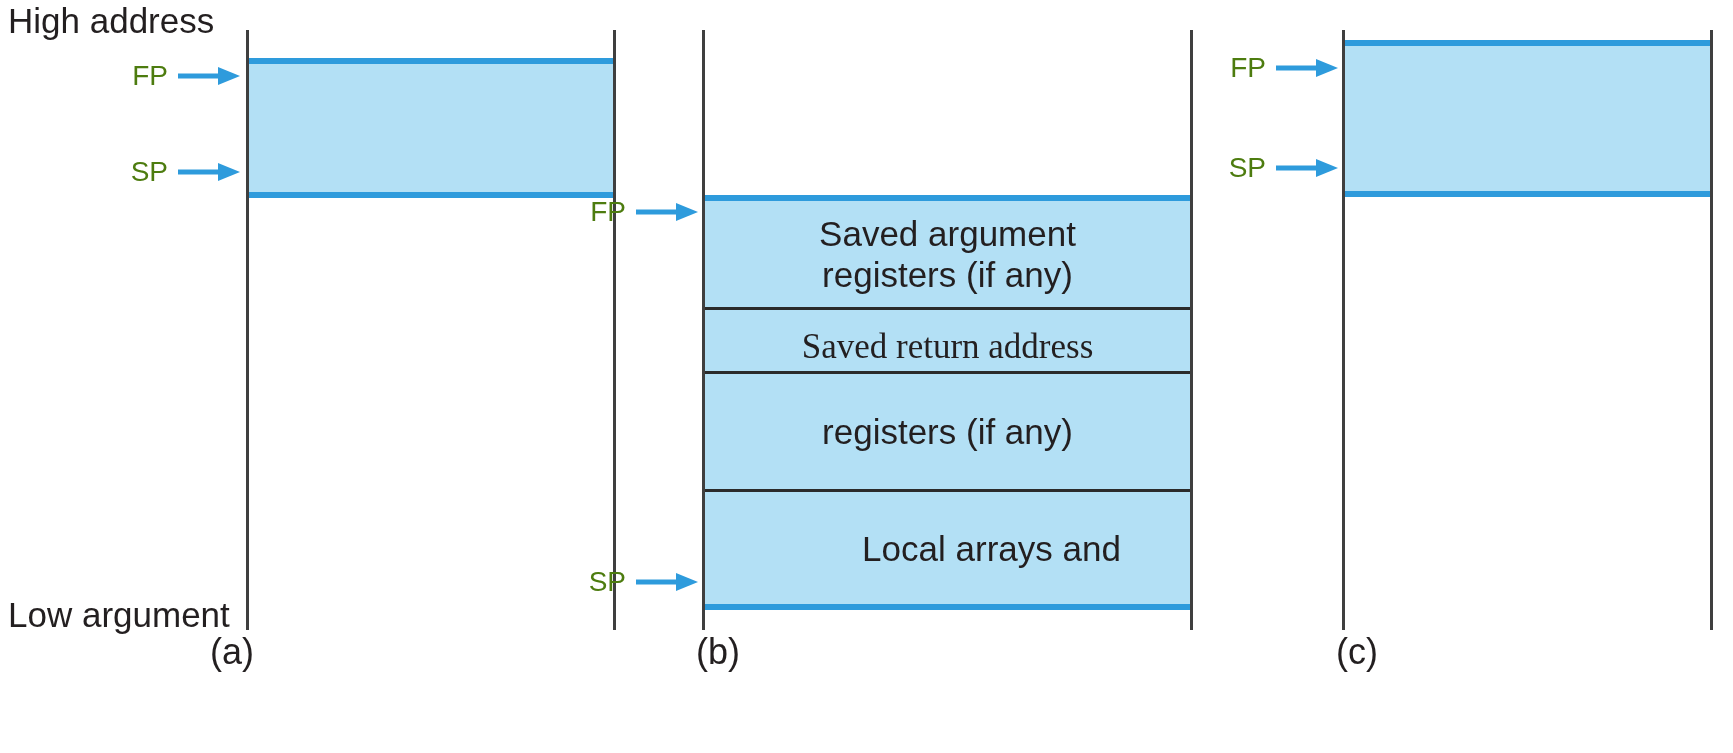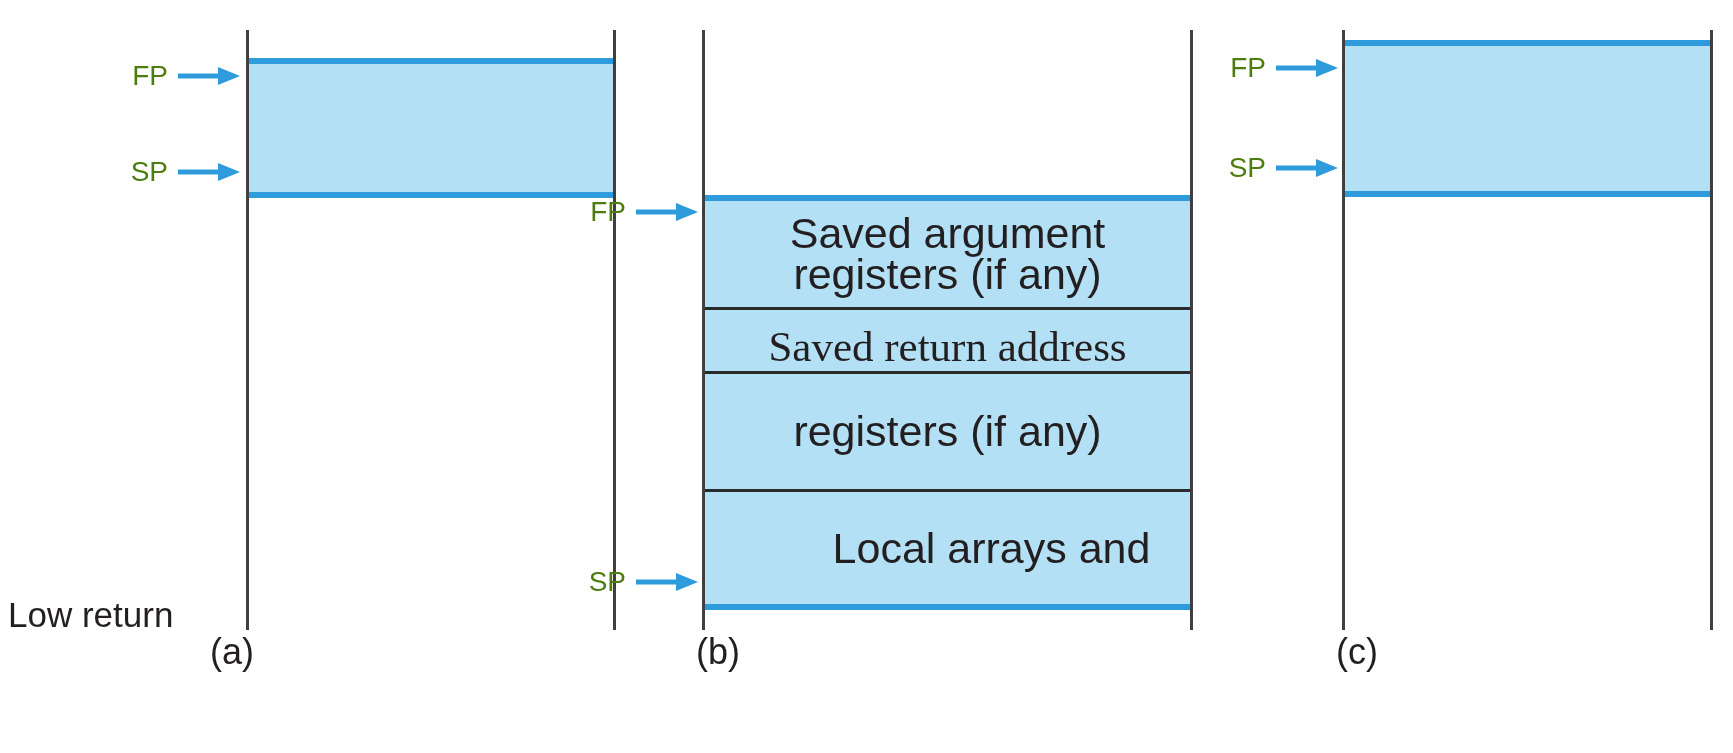--- a/index.html
+++ b/index.html
@@ -76,34 +76,35 @@
     color: #231f20;
     white-space: nowrap;
   }
   .cell-text {
     position: absolute;
     display: flex;
     flex-direction: column;
     align-items: center;
     justify-content: center;
     text-align: center;
-    font-size: 43px;
+    font-size: 35px;
     line-height: 41px;
     color: #231f20;
     pointer-events: none;
   }
   .cell-text span { display: block; }
 </style>
 </head>
 <body>
 
 <div id="figure">
 
-
-  <div class="axis-label" style="left:8px; top:596px;">Low return</div>
+  <div class="axis-label" style="left:8px; top:2px;">High address</div>
+
+  <div class="axis-label" style="left:8px; top:596px;">Low argument</div>
 
   <div>
 
     <div class="vline" style="left:246px; top:30px; height:600px;"></div>
     <div class="vline" style="left:613px; top:30px; height:600px;"></div>
 
     <div class="fill" style="left:249px; top:58px; width:364px; height:140px;"></div>
     <div class="bluerule" style="left:249px; top:58px; width:364px;"></div>
     <div class="bluerule" style="left:249px; top:192px; width:364px;"></div>
 

